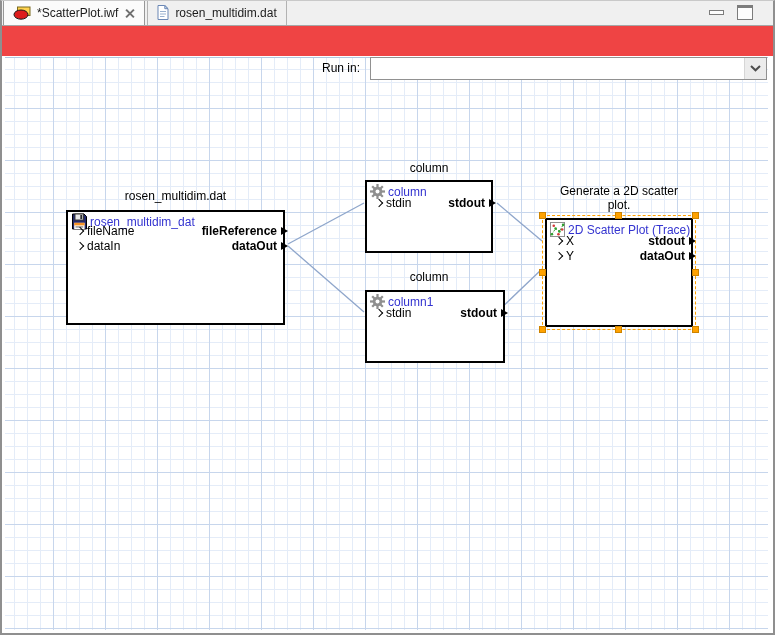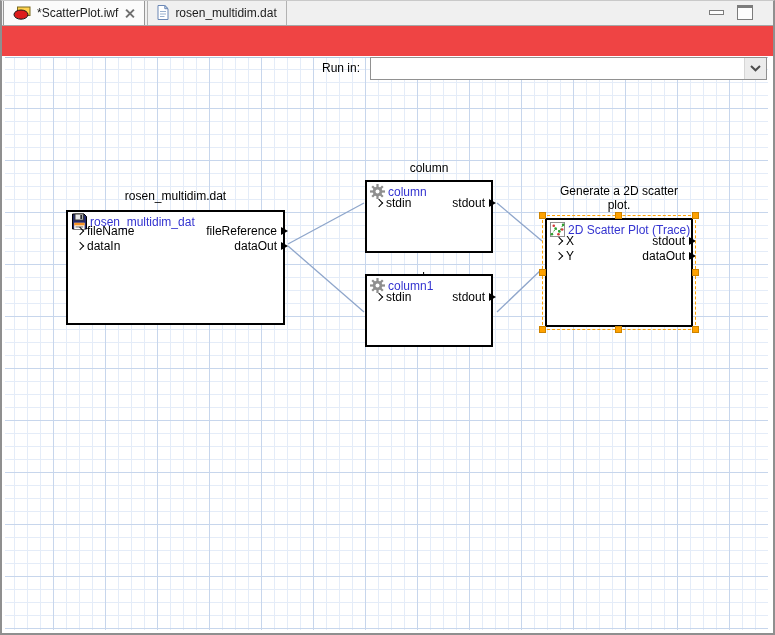--- a/index.html
+++ b/index.html
@@ -39,21 +39,21 @@
     background-size:52px 52px,52px 52px,13px 13px,13px 13px;
     background-position:-4px -2px;}
   .wires{position:absolute;left:0;top:0;z-index:1;}
 
   
   .node{position:absolute;background:#fff;border:2px solid #000;box-sizing:border-box;z-index:2;}
   .node-caption{position:absolute;text-align:center;font-size:12px;color:#000;line-height:14px;z-index:2;}
   .node-head{position:absolute;left:3px;display:flex;align-items:center;gap:3px;color:#3434d0;font-size:12px;white-space:nowrap;}
   .port{position:absolute;display:flex;align-items:center;height:14px;font-size:12px;color:#000;white-space:nowrap;}
   .port.in{left:0;margin-left:12px;}
-  .port.out{right:0;}
+  .port.out{right:0;font-weight:bold;}
   .in-arrow{width:5px;height:5px;border-top:1.4px solid #000;border-right:1.4px solid #000;transform:rotate(45deg);margin-left:-3px;margin-right:4px;flex:0 0 auto;}
   .out-arrow{width:0;height:0;border-left:7px solid #000;border-top:4px solid transparent;border-bottom:4px solid transparent;margin-left:4px;margin-right:-5px;flex:0 0 auto;}
 
   
   .sel-frame{position:absolute;inset:-5px;border:1px dashed #ffa200;pointer-events:none;z-index:3;}
   .handle{position:absolute;width:7px;height:7px;background:#ffa200;border:1px solid #cd8300;box-sizing:border-box;z-index:4;}
   .h-tl{left:-8px;top:-8px;} .h-tc{left:calc(50% - 4px);top:-8px;} .h-tr{right:-8px;top:-8px;}
   .h-ml{left:-8px;top:calc(50% - 4px);} .h-mr{right:-8px;top:calc(50% - 4px);}
   .h-bl{left:-8px;bottom:-8px;} .h-bc{left:calc(50% - 4px);bottom:-8px;} .h-br{right:-8px;bottom:-8px;}
 </style>
@@ -159,21 +159,21 @@
           <span class="in-arrow"></span>
           <span>stdin</span>
         </div>
         <div class="port out" style="top:14px;">
           <span>stdout</span>
           <span class="out-arrow"></span>
         </div>
       </div>
 
       <div class="node-caption" style="left:360px;top:212px;width:128px;">column</div>
-      <div class="node" style="left:360px;top:216px;width:128px;height:73px;">
+      <div class="node" style="left:360px;top:232px;width:140px;height:73px;">
         <div class="node-head" style="top:2px;">
           <svg width="15" height="15" viewBox="0 0 16 16">
             <g fill="#8f8f8f">
               <rect x="6.8" y="0" width="2.4" height="16"></rect>
               <rect x="0" y="6.8" width="16" height="2.4"></rect>
               <rect x="6.8" y="0" width="2.4" height="16" transform="rotate(45 8 8)"></rect>
               <rect x="6.8" y="0" width="2.4" height="16" transform="rotate(-45 8 8)"></rect>
               <circle cx="8" cy="8" r="5.1"></circle>
             </g>
             <circle cx="8" cy="8" r="2.1" fill="#fff"></circle>

